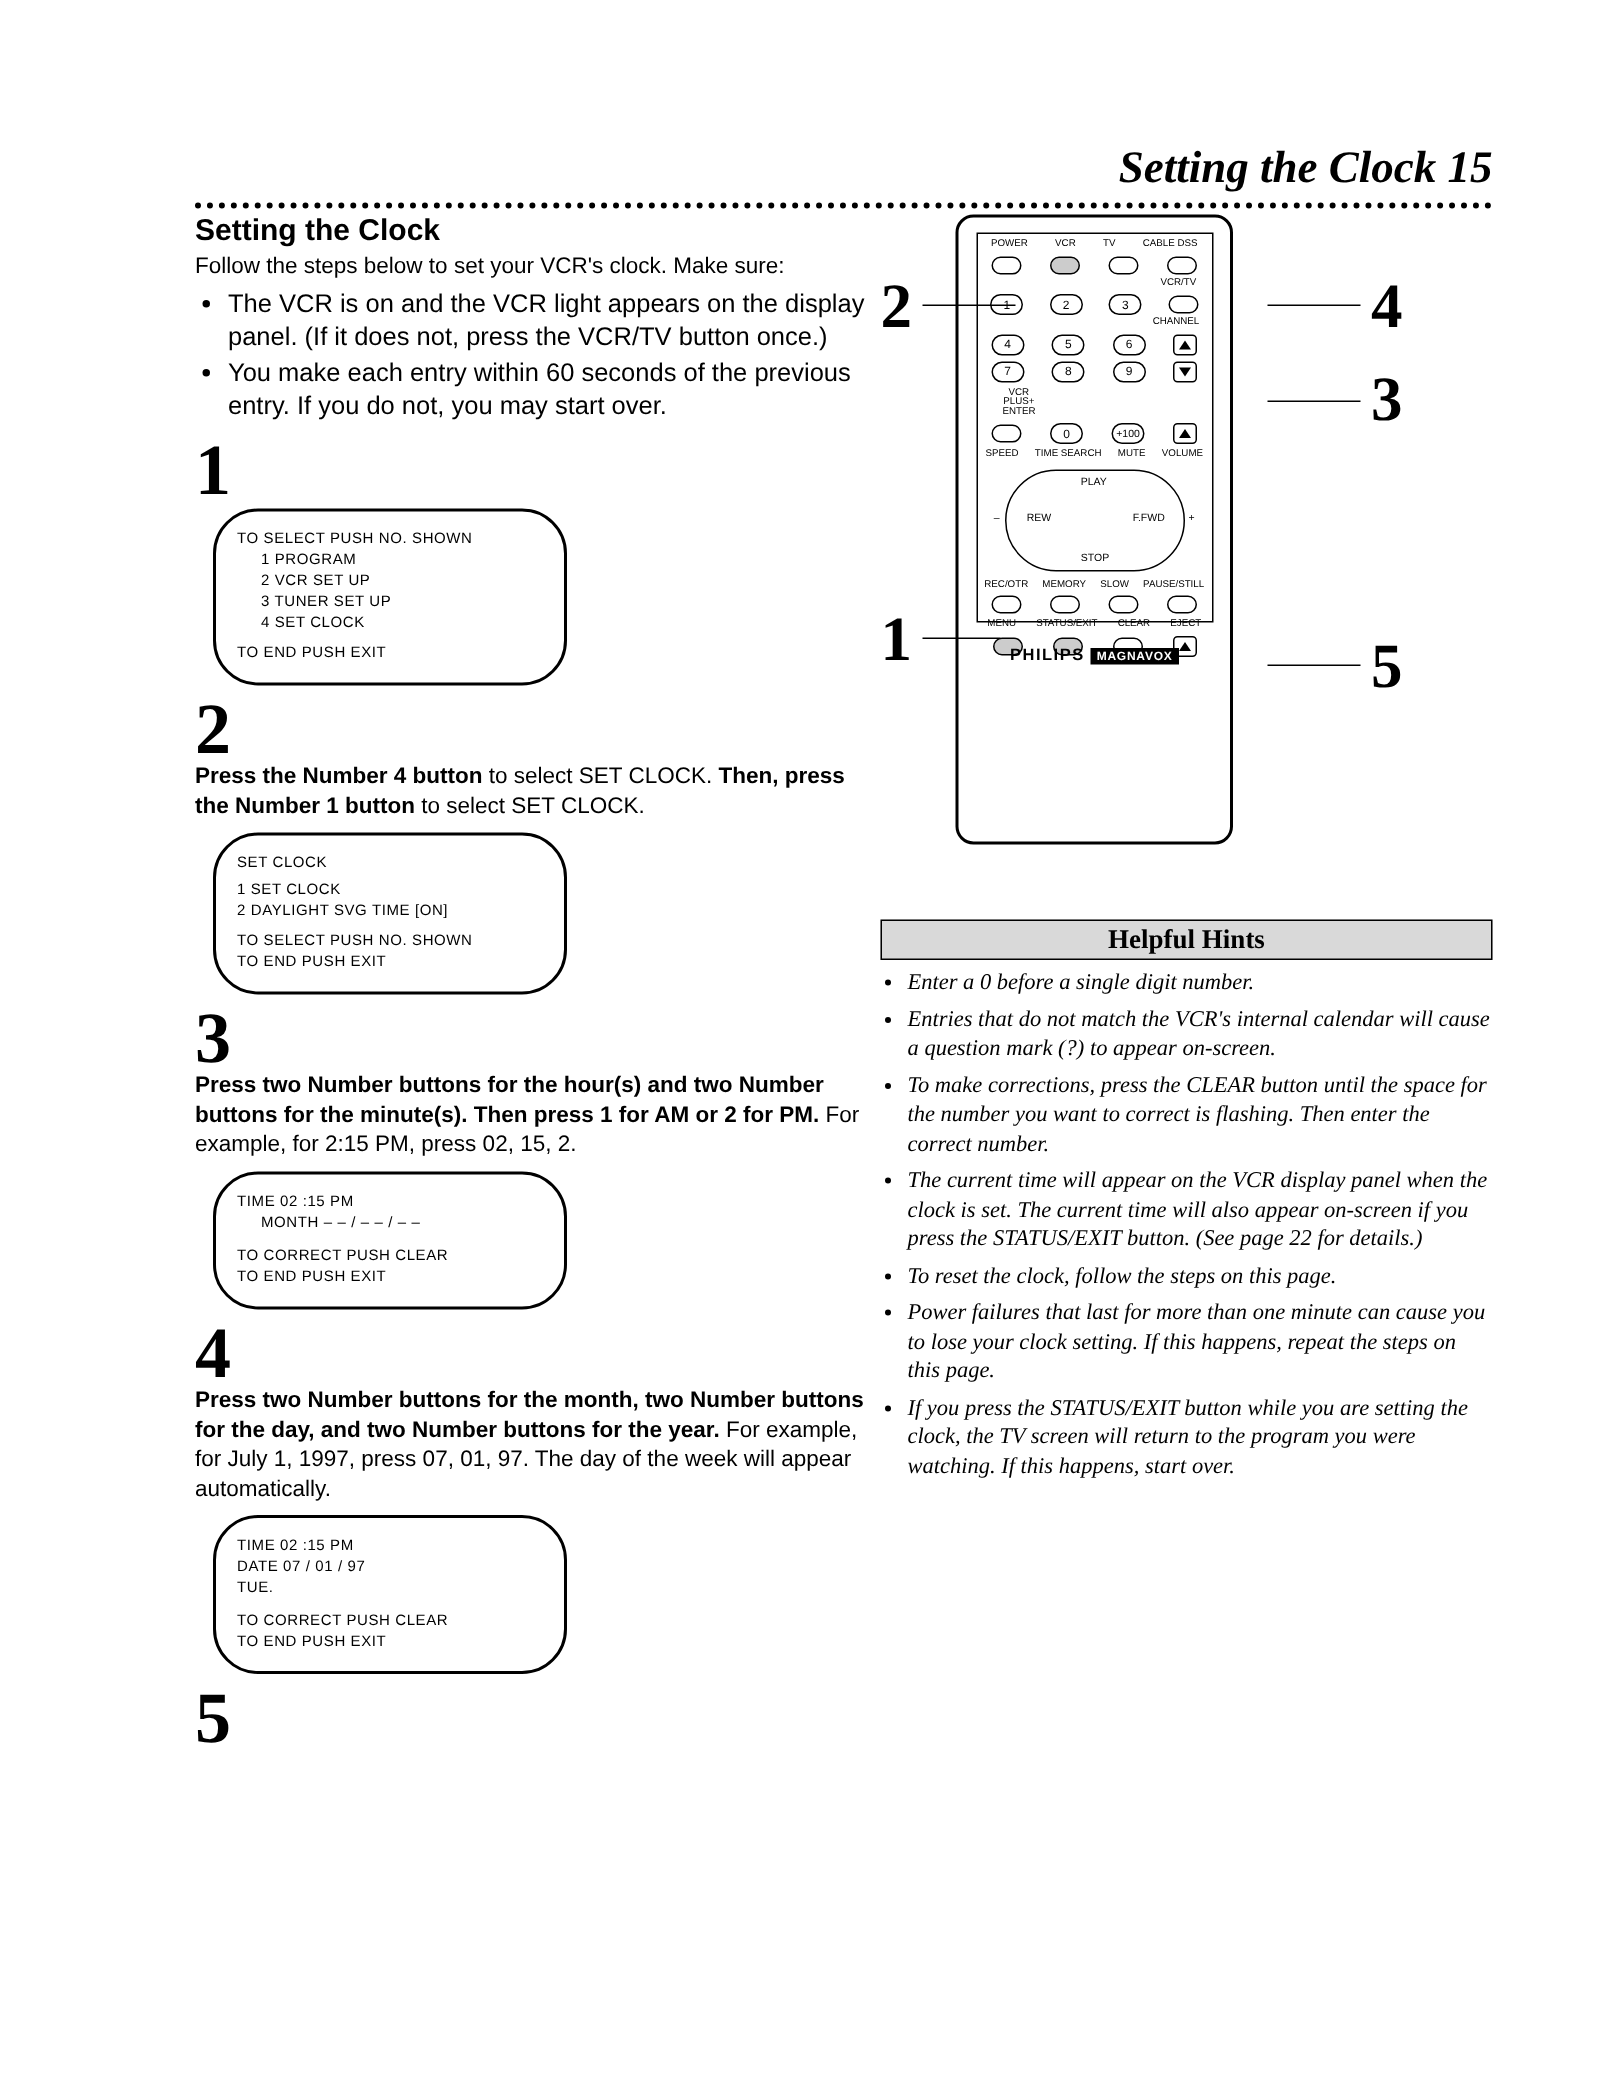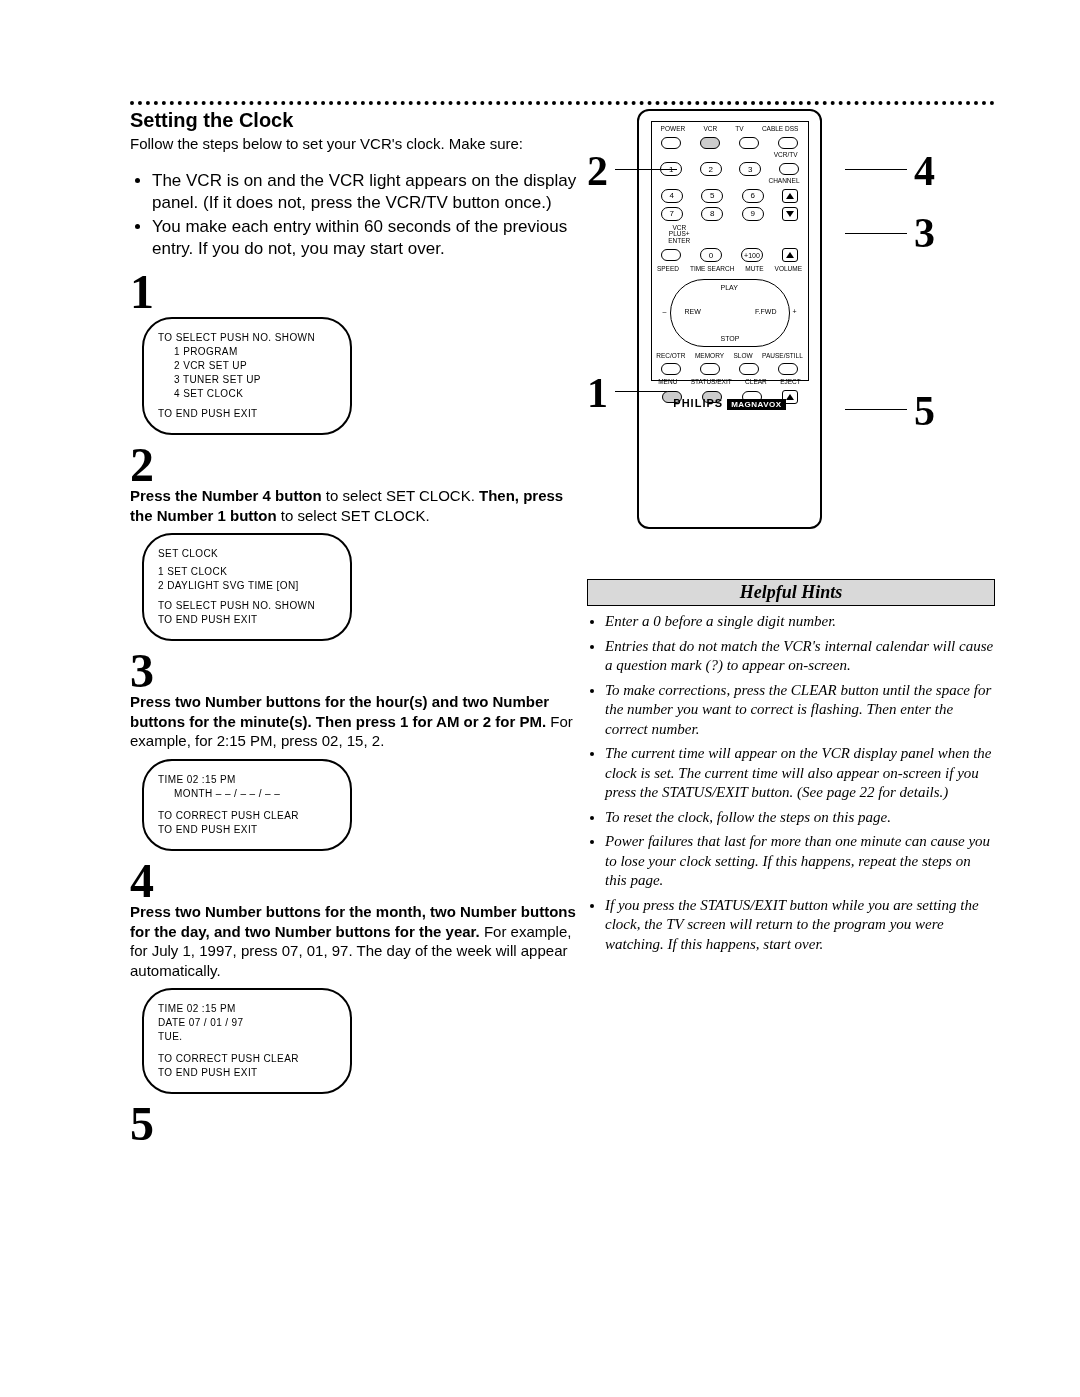--- a/index.html
+++ b/index.html
@@ -4,30 +4,30 @@
 <style>
   *{box-sizing:border-box}
   body{margin:0;font-family:Arial,Helvetica,sans-serif;background:#fff;color:#000;width:1080px;height:1397px;position:relative}
   .page{padding:95px 85px 50px 130px}
   .header{text-align:right;font-style:italic;font-weight:bold;font-size:30px;font-family:"Times New Roman",serif}
   .dots{border:none;border-top:4px dotted #000;margin:6px 0 4px 0}
   .cols{display:flex;gap:7px}
   .left{flex:0 0 450px}
   .right{flex:1}
   .sec-title{font-weight:bold;font-size:20px;margin:0 0 2px 0}
-  .intro{font-size:15px;line-height:1.3;margin-bottom:16px}
+  .intro{font-size:15px;line-height:1.3;margin-bottom:4px}
   ul.bul{margin:0 0 10px 0;padding-left:22px;font-size:17px;line-height:1.3}
   ul.bul li{margin-bottom:2px}
   .stepnum{font-family:"Times New Roman",serif;font-weight:bold;font-size:48px;line-height:0.9;margin-top:8px}
   .step-txt{font-size:15px;line-height:1.3;margin-bottom:8px}
   .bold{font-weight:bold}
-  .osd{border:2px solid #000;border-radius:30px;width:210px;padding:12px 14px;font-size:10px;line-height:1.4;font-family:Arial,sans-serif;letter-spacing:.4px;margin:4px 0 0 12px}
+  .osd{border:2px solid #000;border-radius:30px;width:236px;padding:12px 14px;font-size:10px;line-height:1.4;font-family:Arial,sans-serif;letter-spacing:.4px;margin:4px 0 0 12px}
   .osd .ctr{text-align:left}
   .osd .ind{padding-left:16px}
-  .hints-title{background:#d9d9d9;border:1px solid #000;text-align:center;font-style:italic;font-weight:bold;font-family:"Times New Roman",serif;font-size:18px;padding:2px 0;margin-bottom:6px}
+  .hints-title{background:#d9d9d9;border:1px solid #000;text-align:center;font-weight:bold;font-family:"Times New Roman",serif;font-size:18px;padding:2px 0;margin-bottom:6px}
   ul.hints{margin:0;padding-left:18px;font-style:italic;font-family:"Times New Roman",serif;font-size:15px;line-height:1.3}
   ul.hints li{margin-bottom:5px}
   
   .remote-wrap{position:relative;height:460px;margin-bottom:10px}
   .remote{position:absolute;left:50px;top:0;width:185px;height:420px;border:2px solid #000;border-radius:12px;background:#fff}
   .screen{margin:10px auto 0;width:158px;height:260px;border:1px solid #000}
   .tiny{font-size:6.5px;text-align:center;line-height:1}
   .row{display:flex;justify-content:space-around;align-items:center;margin-top:4px}
   .sbtn{width:20px;height:12px;border:1px solid #000;border-radius:7px}
   .nbtn{width:22px;height:14px;border:1px solid #000;border-radius:8px;font-size:8px;display:flex;align-items:center;justify-content:center}
@@ -39,20 +39,21 @@
   .dpad .lbl{position:absolute}
   .brand{text-align:center;font-size:11px;font-weight:bold;margin-top:16px;letter-spacing:1px}
   .magbox{display:inline-block;background:#000;color:#fff;font-size:8px;padding:1px 4px;letter-spacing:.5px;vertical-align:middle;margin-left:4px}
   .callout{position:absolute;font-family:"Times New Roman",serif;font-weight:bold;font-size:42px}
   .line{position:absolute;background:#000;height:1px}
 </style>
 </head>
 <body>
 
 <div class="page">
+  <div class="header">Setting the Clock 15</div>
   <hr class="dots">
   <div class="cols">
 
     <div class="left">
       <div class="sec-title">Setting the Clock</div>
       <div class="intro">Follow the steps below to set your VCR's clock. Make sure:</div>
       <ul class="bul">
         <li>The VCR is on and the VCR light appears on the display panel. (If it does not, press the VCR/TV button once.)</li>
         <li>You make each entry within 60 seconds of the previous entry. If you do not, you may start over.</li>
       </ul>

